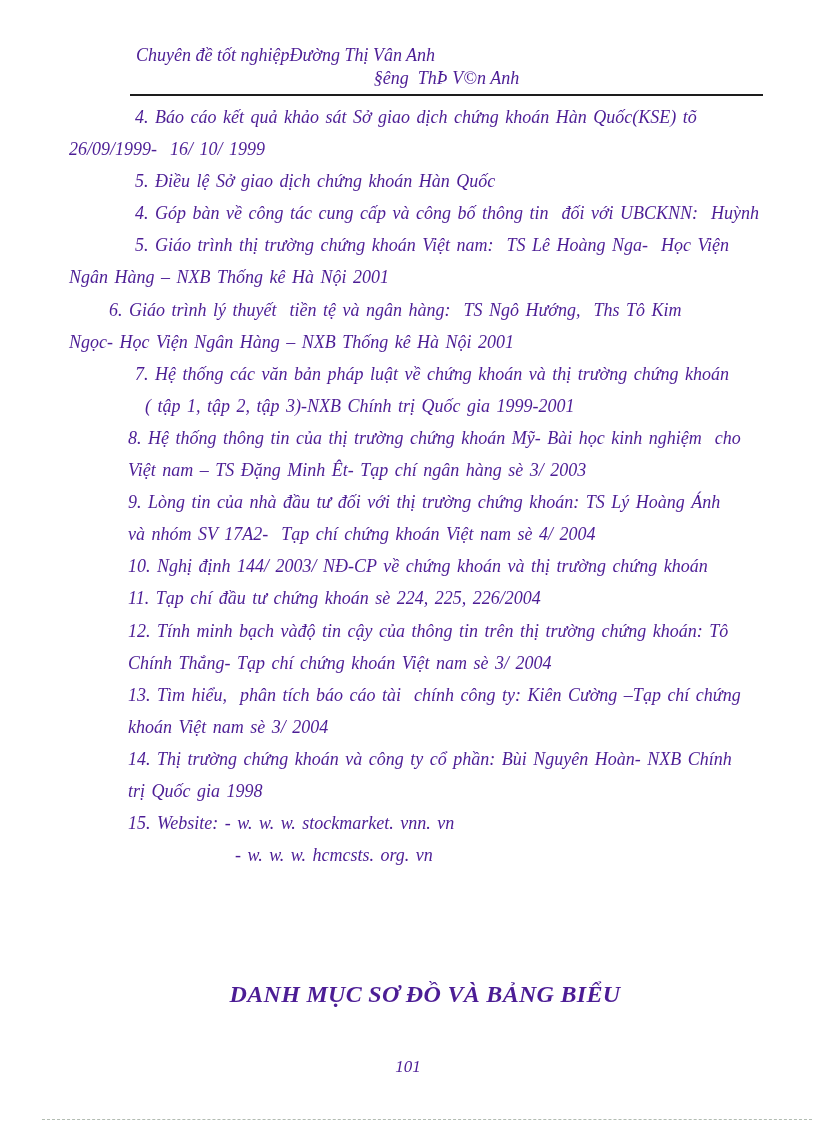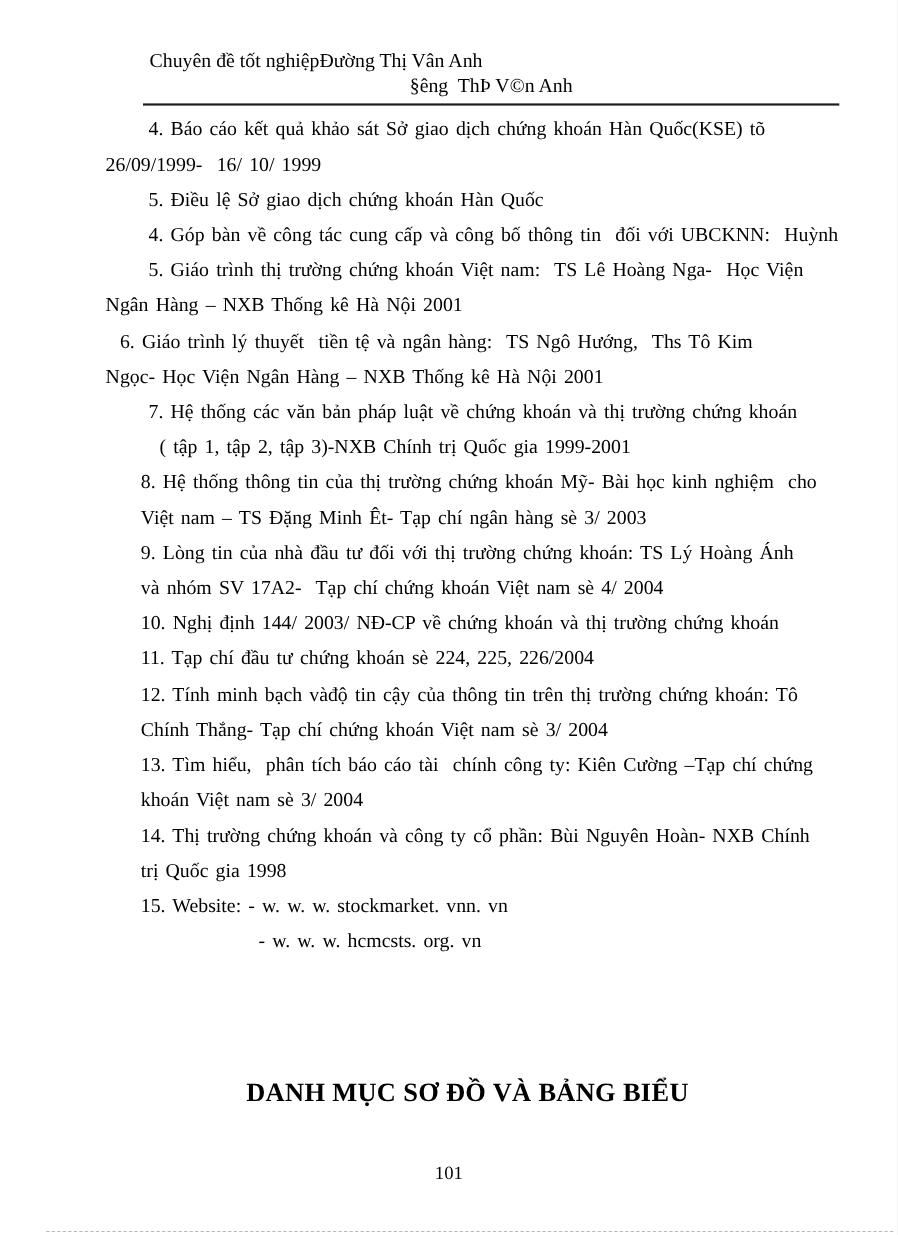--- a/index.html
+++ b/index.html
@@ -4,21 +4,22 @@
 <style>
   html, body { margin: 0; padding: 0; background: #e8e8e8; }
   .page {
     position: relative;
     width: 816px;
     height: 1123px;
     margin: 0 auto;
     background: #ffffff;
     overflow: hidden;
     font-family: "Liberation Serif", "DejaVu Serif", serif;
-    color: #000000;
+    color: #4c1d95;
+    font-style: italic;
   }
   .header {
     position: absolute;
     left: 130px;
     top: 44px;
     width: 633px;
     border-bottom: 2px solid #1d1d1d;
     padding-bottom: 4px;
   }
   .header-line1 {
@@ -39,21 +40,21 @@
     left: 0;
     width: 816px;
   }
   .ref-line {
     font-size: 18px;
     line-height: 32.1px;
     white-space: pre;
     word-spacing: 2px;
   }
   .i-num   { margin-left: 135px; }
-  .i-hang  { margin-left: 96px; }
+  .i-hang  { margin-left: 69px; }
   .i-num6  { margin-left: 109px; }
   .i-hang7 { margin-left: 145px; }
   .i-flush { margin-left: 128px; }
   .i-web   { margin-left: 235px; }
   .section-heading {
     position: absolute;
     top: 981px;
     left: 95px;
     width: 660px;
     margin: 0;

